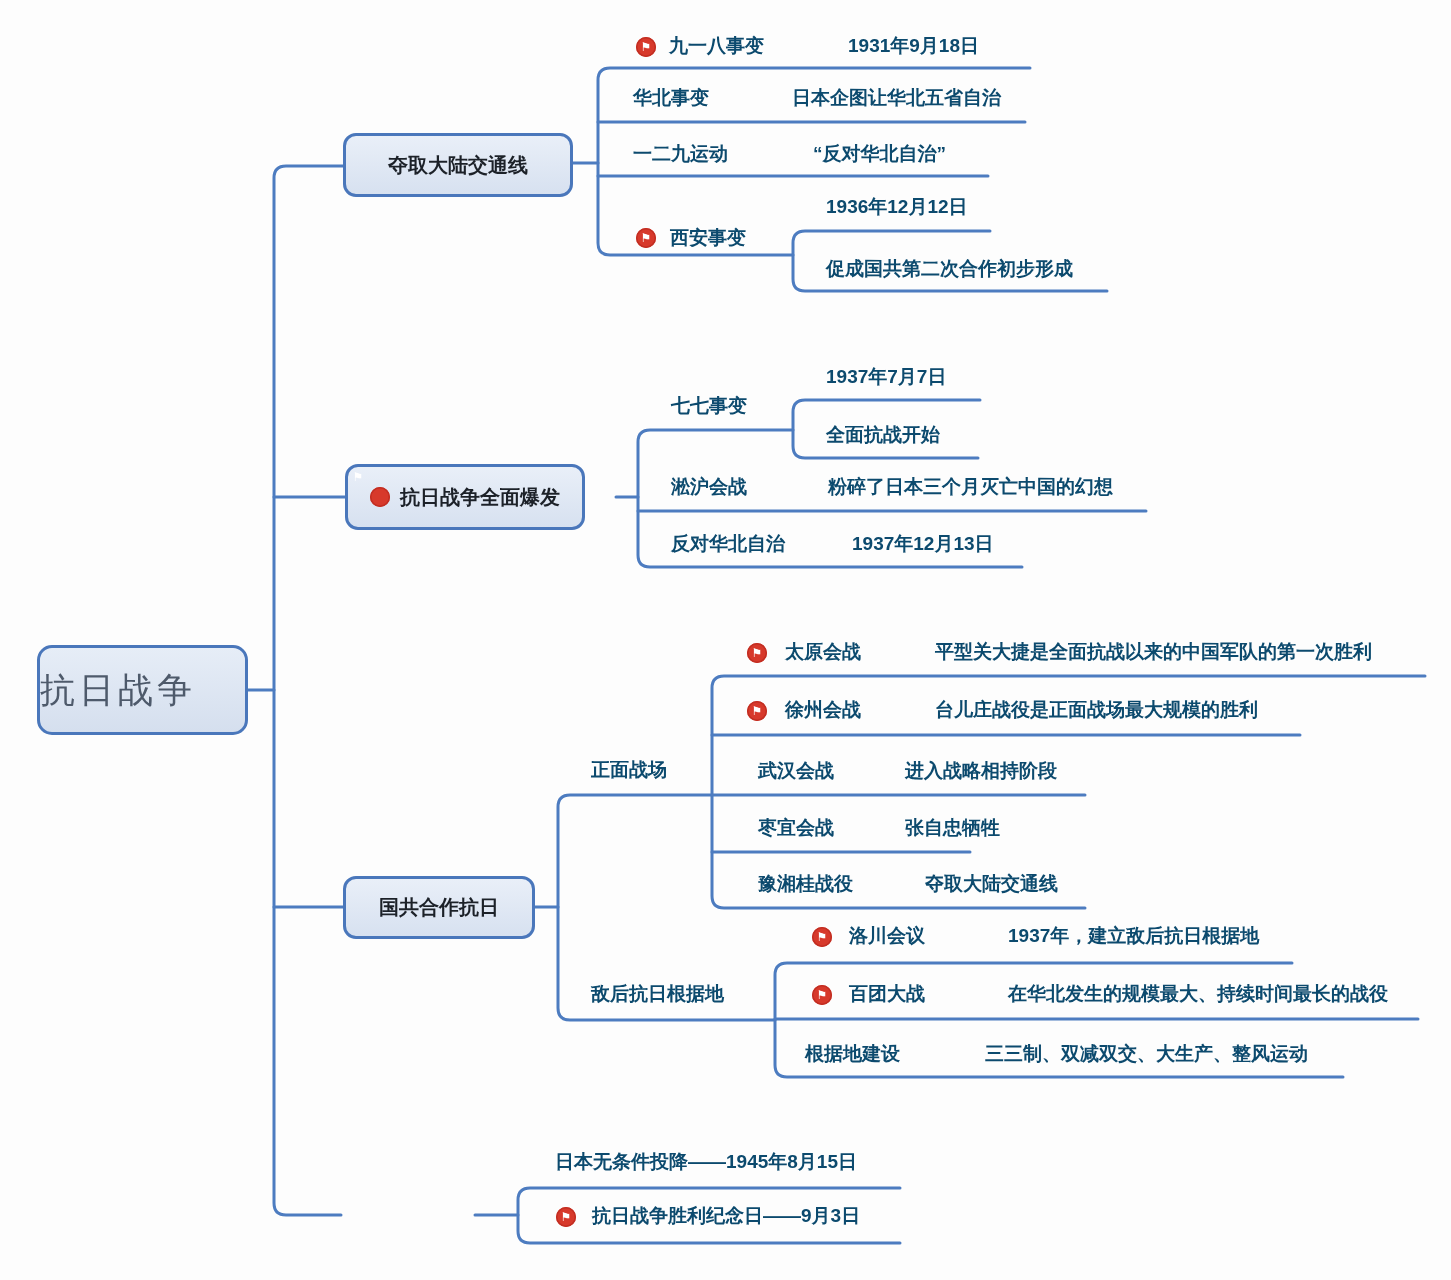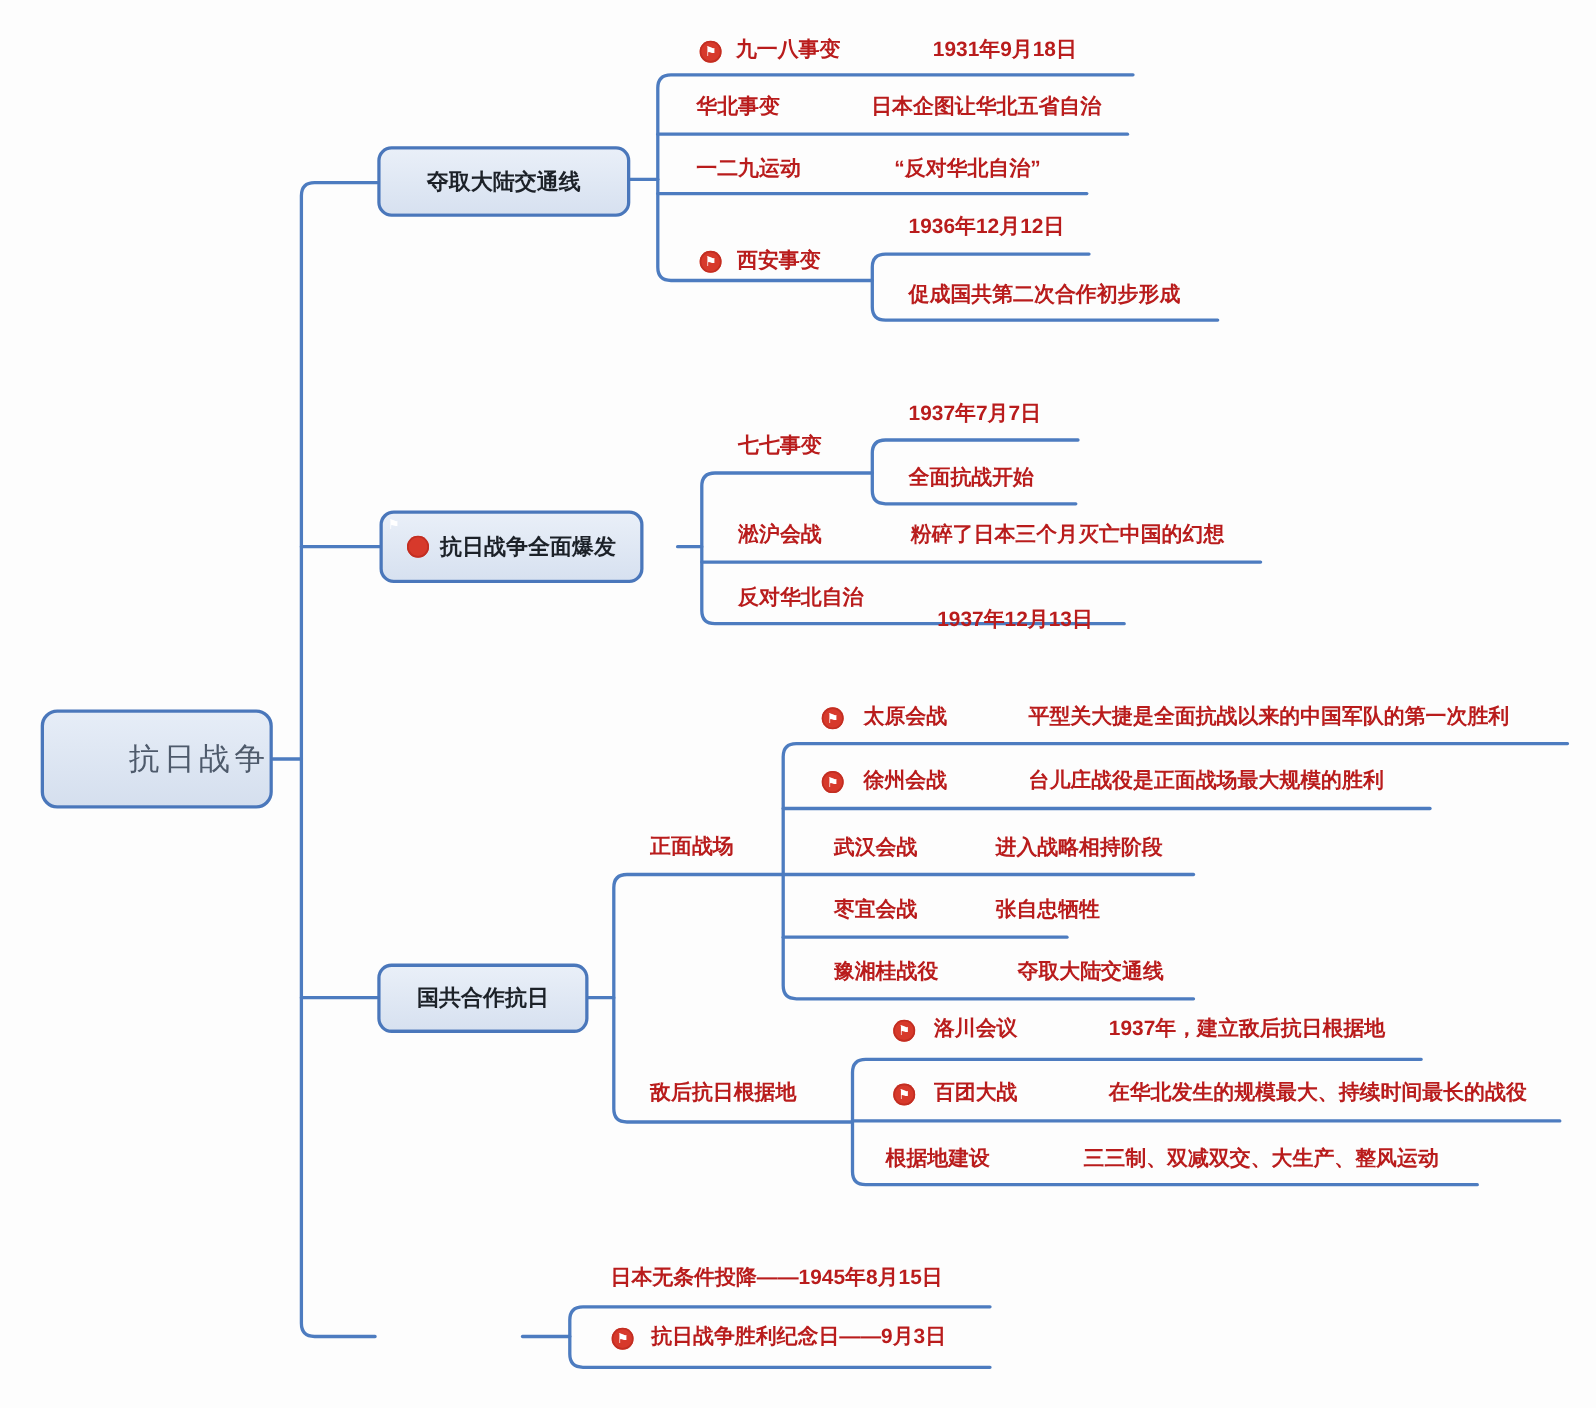--- a/index.html
+++ b/index.html
@@ -10,27 +10,27 @@
   }
   #wires{position:absolute;left:0;top:0;}
   #wires path{fill:none;stroke:#4d7cc0;stroke-width:3;stroke-linecap:round;}
   .node-box{
     position:absolute;display:flex;align-items:center;justify-content:center;gap:10px;
     background:linear-gradient(180deg,#e9eff8 0%,#d7e1f0 100%);
     border:3px solid #4a77bb;border-radius:13px;box-sizing:border-box;
     font-weight:bold;font-size:20px;color:#1c2128;white-space:nowrap;
   }
   .root-box{
-    position:absolute;display:flex;align-items:center;justify-content:flex-end;
+    position:absolute;display:flex;align-items:center;justify-content:flex-start;
     background:linear-gradient(180deg,#e6edf7 0%,#d5dfee 100%);
     border:3.5px solid #4a77bb;border-radius:15px;box-sizing:border-box;
-    font-size:28px;font-weight:400;color:#4e5a6b;letter-spacing:4px;white-space:nowrap;
+    font-size:35px;font-weight:400;color:#4e5a6b;letter-spacing:4px;white-space:nowrap;
   }
   .topic{
-    position:absolute;font-weight:bold;font-size:19px;color:#b91c1c;white-space:nowrap;line-height:1.1;
+    position:absolute;font-weight:bold;font-size:19px;color:#0c4a6e;white-space:nowrap;line-height:1.1;
   }
   .flag{
     position:absolute;width:20px;height:20px;border-radius:50%;
     background:#d7392b;box-shadow:inset 0 0 0 1.5px #c22e22;
   }
   .flag::before{
     content:"⚑";position:absolute;left:0;top:0;width:20px;height:20px;
     color:#ffffff;font-size:12px;line-height:20px;text-align:center;
   }
 </style>
@@ -104,21 +104,21 @@
   <span class="topic" style="left:826px;top:259px;">促成国共第二次合作初步形成</span>
 
   <span class="topic" style="left:671px;top:396px;">七七事变</span>
   <span class="topic" style="left:826px;top:367px;">1937年7月7日</span>
   <span class="topic" style="left:826px;top:425px;">全面抗战开始</span>
 
   <span class="topic" style="left:671px;top:477px;">淞沪会战</span>
   <span class="topic" style="left:828px;top:477px;">粉碎了日本三个月灭亡中国的幻想</span>
 
   <span class="topic" style="left:671px;top:534px;">反对华北自治</span>
-  <span class="topic" style="left:852px;top:534px;margin-top:20px;">1937年12月13日</span>
+  <span class="topic" style="left:852px;top:534px;">1937年12月13日</span>
 
   <span class="topic" style="left:591px;top:760px;">正面战场</span>
 
   <span class="flag" style="left:747px;top:643px;"></span>
   <span class="topic" style="left:785px;top:642px;text-align:right;">太原会战</span>
   <span class="topic" style="left:935px;top:642px;">平型关大捷是全面抗战以来的中国军队的第一次胜利</span>
 
   <span class="flag" style="left:747px;top:701px;"></span>
   <span class="topic" style="left:785px;top:700px;">徐州会战</span>
   <span class="topic" style="left:935px;top:700px;">台儿庄战役是正面战场最大规模的胜利</span>

